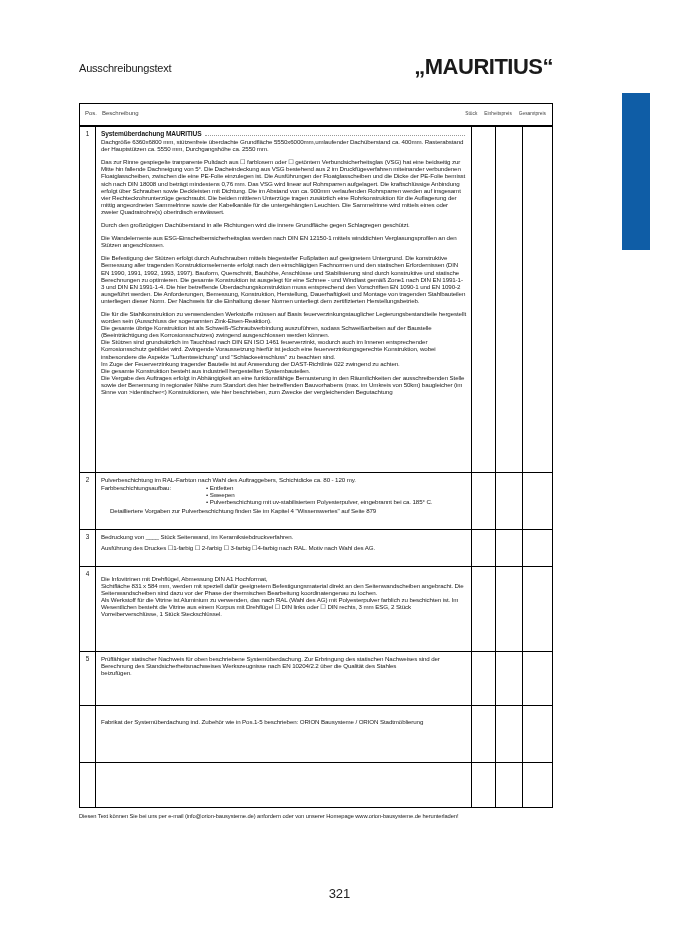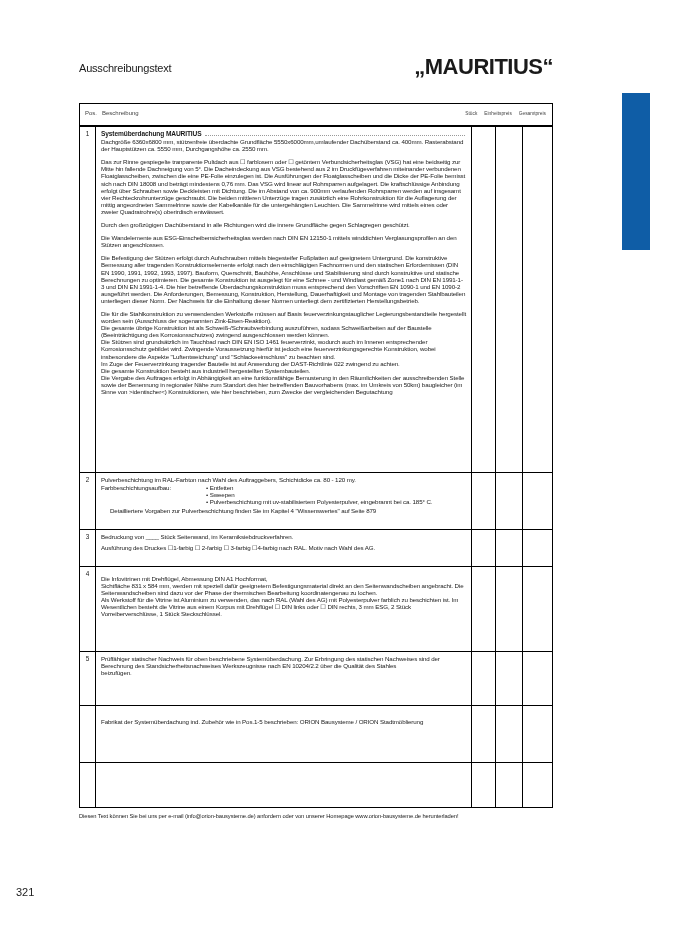--- a/index.html
+++ b/index.html
@@ -23,21 +23,21 @@
   .para{white-space:pre-line;margin:0 0 6px 0;}
   .para:last-child{margin-bottom:0;}
   .title-line{display:flex;align-items:flex-end;margin-bottom:1px;}
   .title-line b{font-size:6.6px;white-space:nowrap;}
   .dot-fill{flex:1;border-bottom:1px dotted #999;margin:0 1px 1.5px 4px;height:1px;}
   .aufbau{display:flex;margin:0 0 2px 0;}
   .aufbau-label{width:105px;flex:none;}
   .aufbau-bullets div{white-space:pre-line;}
   .note-ind{padding-left:9px;}
   .footer-note{position:absolute;left:79px;top:813px;font-size:5.8px;letter-spacing:-0.1px;color:#222;}
-  .page-num{position:absolute;left:16px;right:0;top:886px;text-align:left;font-size:11px;color:#222;}
+  .page-num{position:absolute;left:0;right:0;top:886px;text-align:center;font-size:13px;color:#222;}
 </style>
 </head>
 <body>
 
 <div class="page">
 
   <div class="hdr-left">Ausschreibungstext</div>
   <div class="hdr-right">„MAURITIUS“</div>
   <div class="blue-tab" id="blueTab" style="background: rgb(15, 93, 166);"></div>
 

